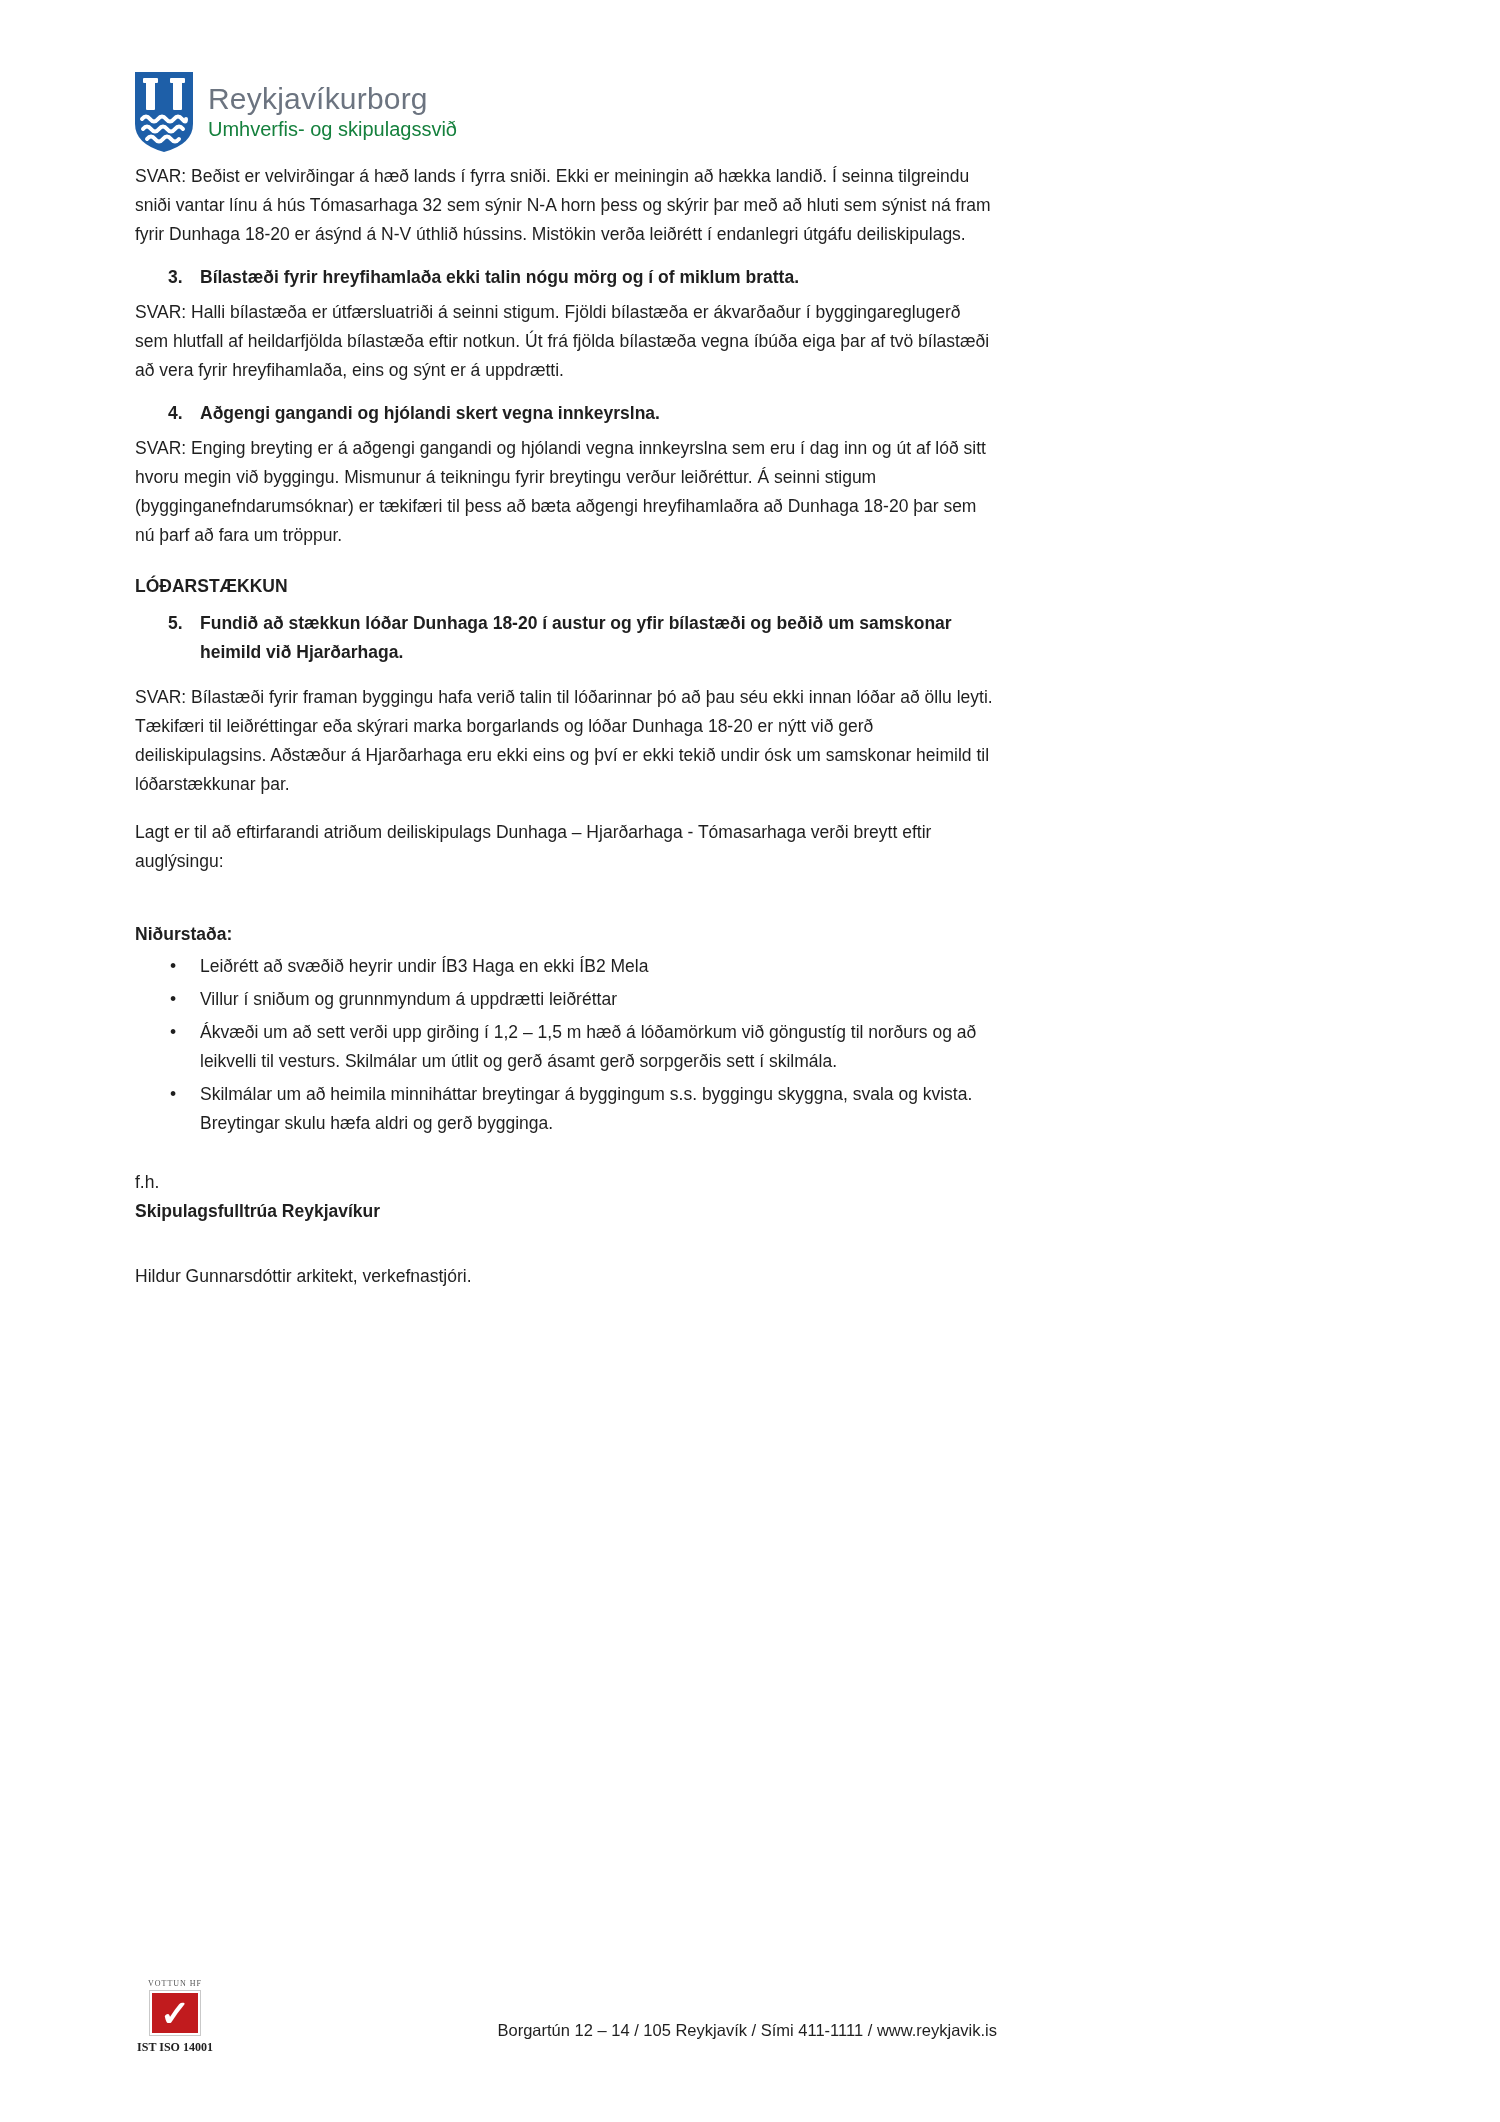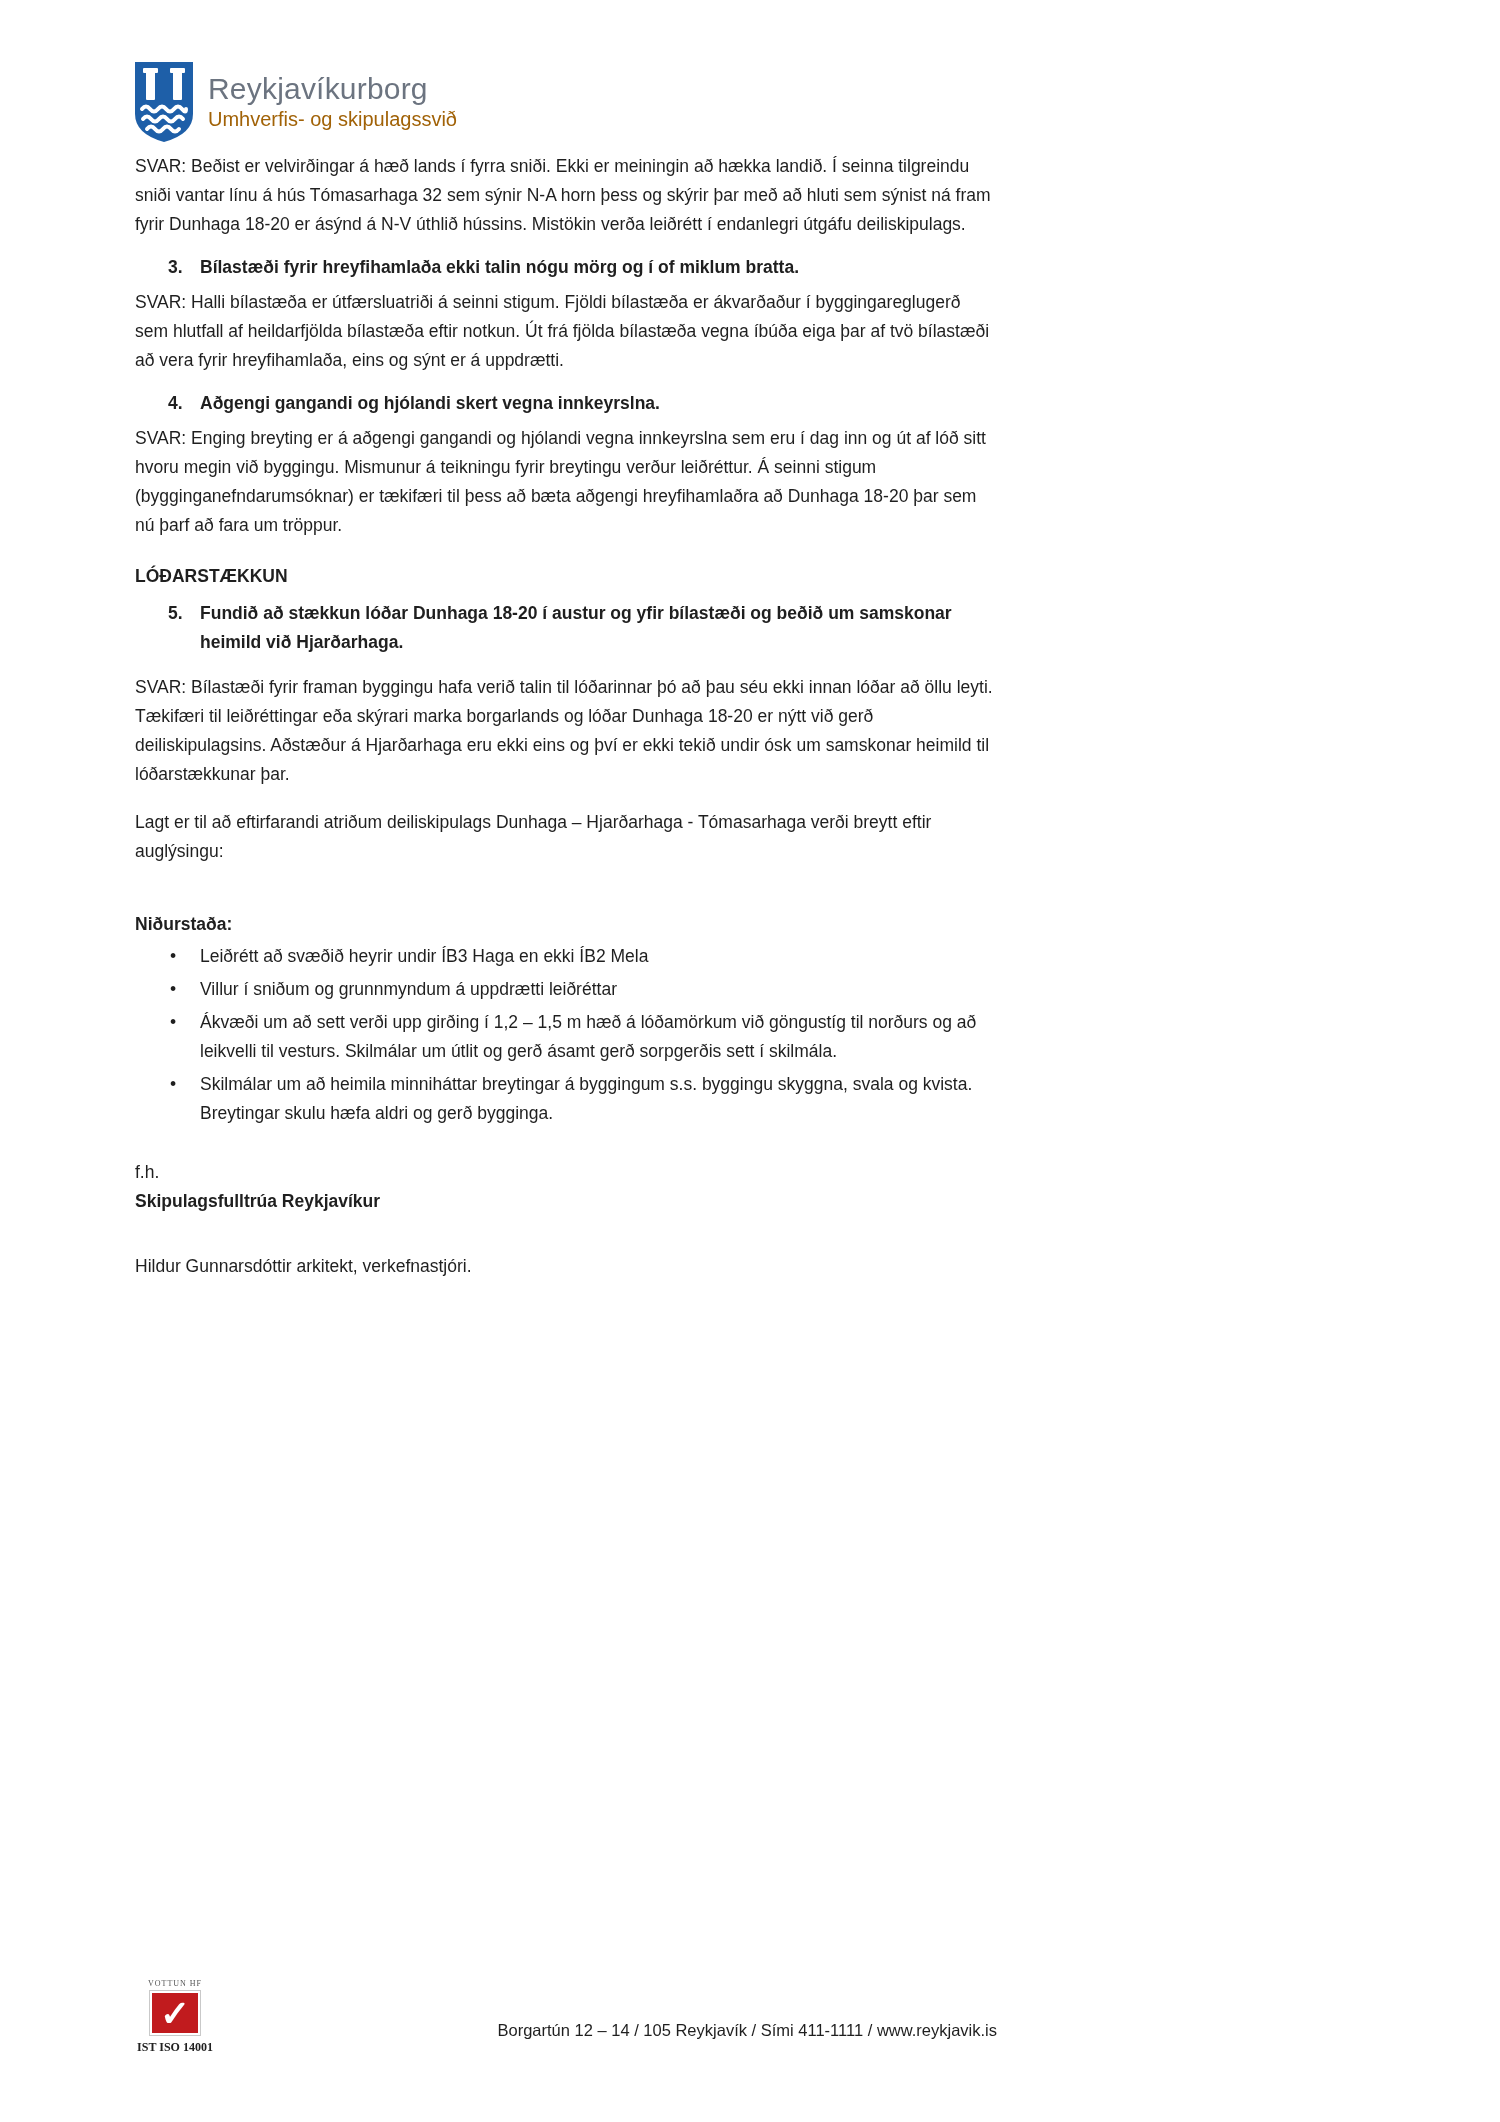--- a/index.html
+++ b/index.html
@@ -9,31 +9,31 @@
     width: 1500px;
     height: 2122px;
     background: #ffffff;
     font-family: "Liberation Sans", sans-serif;
     color: #1f1f1f;
     overflow: hidden;
   }
   .content {
     position: absolute;
     left: 135px;
-    top: 0;
+    top: 10px;
     width: 862px;
     padding-top: 62px;
     font-size: 17.5px;
     line-height: 29px;
   }
   
   .letterhead { display: flex; align-items: center; gap: 15px; height: 80px; margin-bottom: 10px; }
   .crest { width: 58px; height: 80px; flex: none; }
   .org-name { font-size: 30px; line-height: 34px; color: #6c7480; letter-spacing: 0.2px; }
-  .dept-name { font-size: 20px; line-height: 26px; color: #a16207; }
+  .dept-name { font-size: 20px; line-height: 26px; color: #15803d; }
   
   .para { margin: 0 0 14px 0; }
   .numbered { display: flex; font-weight: bold; margin: 4px 0 6px 0; }
   .numbered .num { flex: none; width: 32px; margin-left: 33px; }
   .numbered .num-text { flex: 1; }
   .section-heading { font-weight: bold; margin: 22px 0 8px 0; }
   .answer-5 { margin-top: 16px; }
   .conclusion-heading { font-weight: bold; margin: 44px 0 0 0; }
   .conclusion-intro { margin-top: 19px; }
   .bullet-list { margin-top: 3px; }

